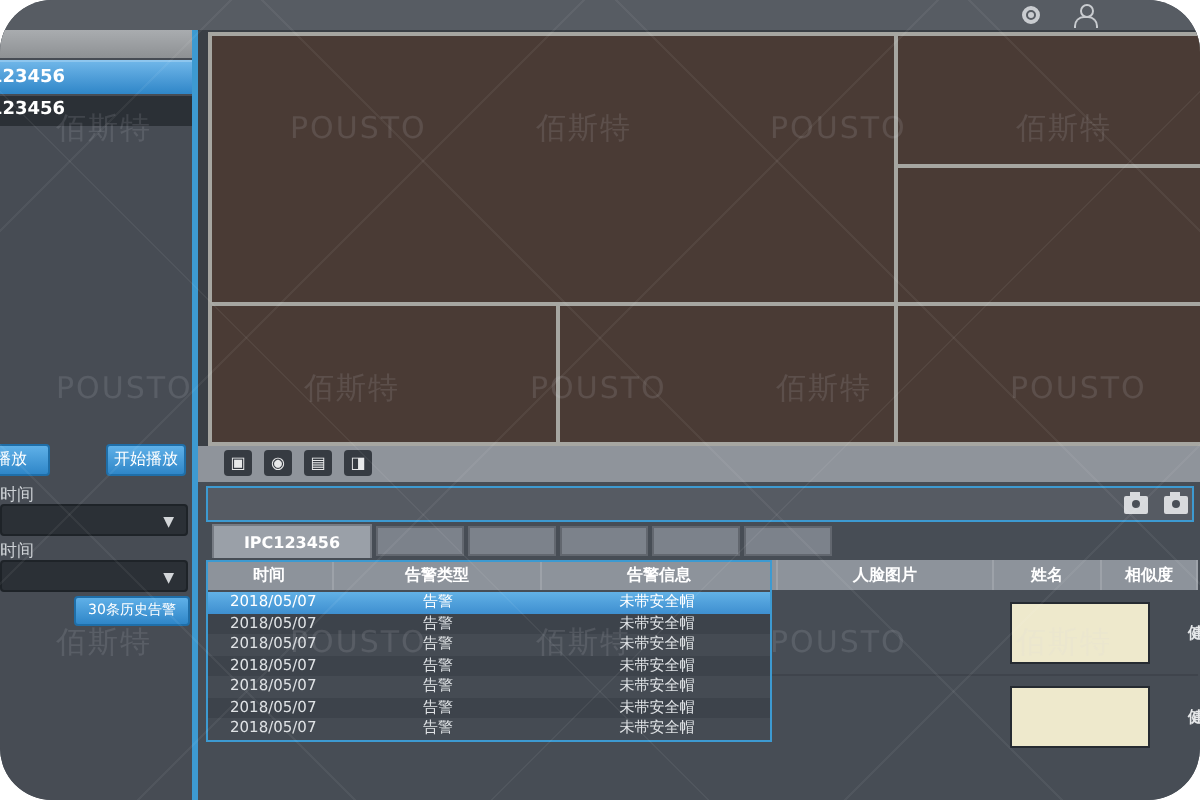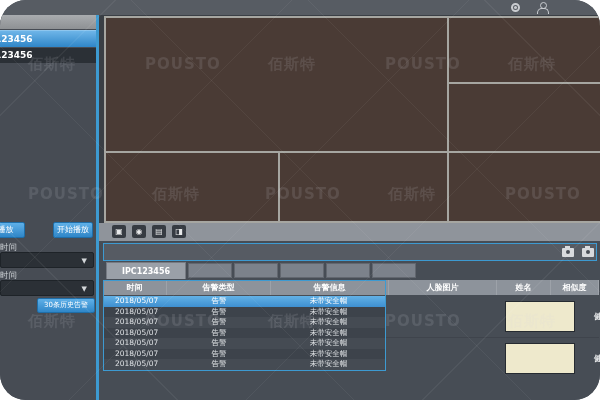--- a/index.html
+++ b/index.html
@@ -63,21 +63,21 @@
   #detail{left:287px;top:55px;width:213px;height:84px;color:#e6e8ea;}
   .det-group{position:absolute;left:0;width:213px;height:41px;}
   .det-sep{position:absolute;left:0;top:41px;width:213px;height:1px;background:#3f444c;}
   .face{position:absolute;left:119px;top:5px;width:70px;height:31px;background:#eee9cc;border:1px solid #262b31;}
   .face{left:119px;} 
   .det-name{position:absolute;left:190px;top:15px;width:60px;text-align:center;font-size:8px;font-weight:bold;}
   
   #wm{left:0;top:0;width:600px;height:400px;pointer-events:none;
       background:repeating-linear-gradient(45deg,rgba(255,255,255,0.05) 0 1px,transparent 1px 125px),
                  repeating-linear-gradient(-45deg,rgba(255,255,255,0.05) 0 1px,transparent 1px 125px);}
-  .wmt{position:absolute;font-size:15px;font-weight:bold;color:rgba(215,220,226,0.13);white-space:nowrap;letter-spacing:1px;}
+  .wmt{position:absolute;font-size:15px;font-weight:normal;color:rgba(215,220,226,0.13);white-space:nowrap;letter-spacing:1px;}
 </style>
 </head>
 <body>
 
 <div id="stage">
 
   <div class="abs" id="topbar">
     <span class="abs gear"></span>
     <span class="abs person"></span>
   </div>

